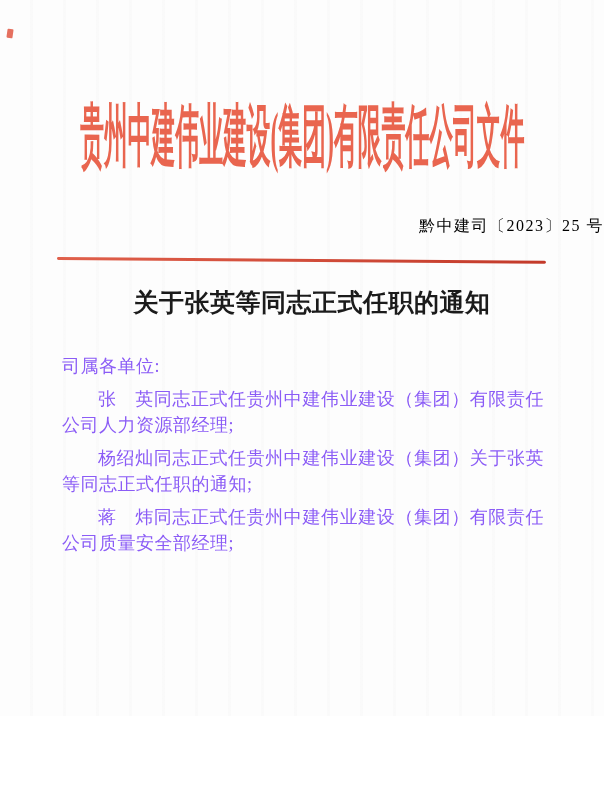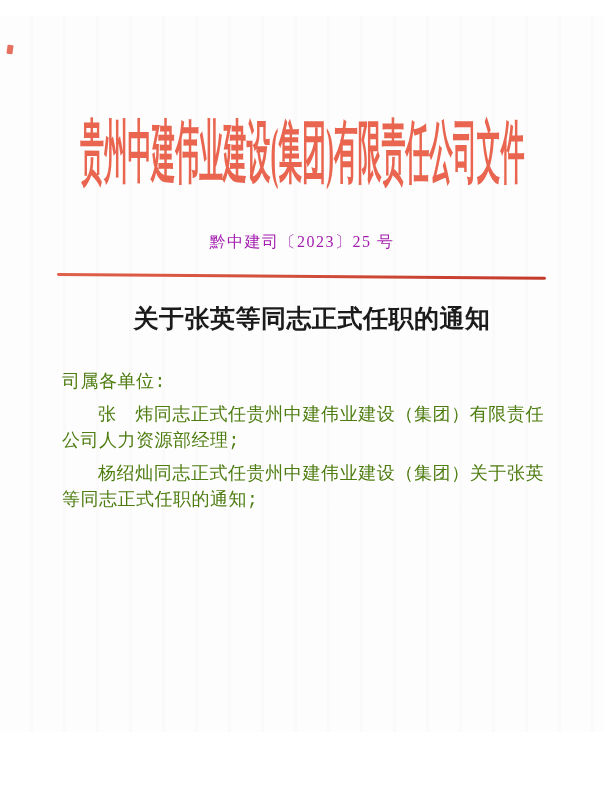--- a/index.html
+++ b/index.html
@@ -1,21 +1,21 @@
 <!DOCTYPE html>
 <html><head>
 <meta charset="utf-8">
 <style>
   * { margin: 0; padding: 0; box-sizing: border-box; }
   html, body { background: #ffffff; }
   .page {
     position: relative;
     width: 604px;
     height: 716px;
-    margin: 16px auto;
+    margin: 0 auto;
     background: #fdfdfd;
     font-family: "Liberation Serif", "DejaVu Serif", serif;
     overflow: hidden;
   }
   
   .page::before {
     content: "";
     position: absolute;
     inset: 0;
     background: repeating-linear-gradient(
@@ -55,24 +55,24 @@
     letter-spacing: 0px;
     transform: scale(0.70, 2.0);
     transform-origin: center center;
     font-family: "Liberation Serif", "DejaVu Serif", serif;
   }
   .doc-number {
     position: absolute;
     top: 216px;
     left: 0;
     right: 0;
-    text-align: center;
+    text-align: right;
     font-size: 16px;
     letter-spacing: 1.5px;
-    color: #a21caf;
+    color: #000000;
   }
   .red-rule {
     position: absolute;
     top: 257px;
     left: 57px;
     width: 489px;
     height: 3px;
     background: linear-gradient(to right, #e0604b, #c33a2a);
     transform: rotate(0.45deg);
     transform-origin: left center;
@@ -91,24 +91,23 @@
     color: #1b1b1b;
     line-height: 31px;
   }
   .body-block {
     position: absolute;
     top: 353px;
     left: 62px;
     width: 482px;
     font-size: 18px;
     line-height: 26px;
-    color: #4d7c0f;
+    color: #8b5cf6;
     text-align: justify;
     letter-spacing: 0.5px;
-    font-family: Liberation Mono, monospace;
   }
   .body-block p { margin: 0 0 7px 0; }
   .body-block p.para { text-indent: 2em; }
   .page-number {
     position: absolute;
     top: 726px;
     left: 480px;
     width: 60px;
     text-align: center;
     font-size: 13px;
@@ -129,19 +128,20 @@
   </div>
 
   <div class="doc-number">黔中建司〔2023〕25 号</div>
 
   <div class="red-rule"></div>
 
   <h1 class="doc-title">关于张英等同志正式任职的通知</h1>
 
   <div class="body-block">
     <p class="salutation">司属各单位:</p>
-    <p class="para">张　炜同志正式任贵州中建伟业建设（集团）有限责任公司人力资源部经理;</p>
+    <p class="para">张　英同志正式任贵州中建伟业建设（集团）有限责任公司人力资源部经理;</p>
     <p class="para">杨绍灿同志正式任贵州中建伟业建设（集团）关于张英等同志正式任职的通知;</p>
+    <p class="para">蒋　炜同志正式任贵州中建伟业建设（集团）有限责任公司质量安全部经理;</p>
   </div>
 
   <div class="page-number">- 1 -</div>
 
 </div>
 
 </body></html>

